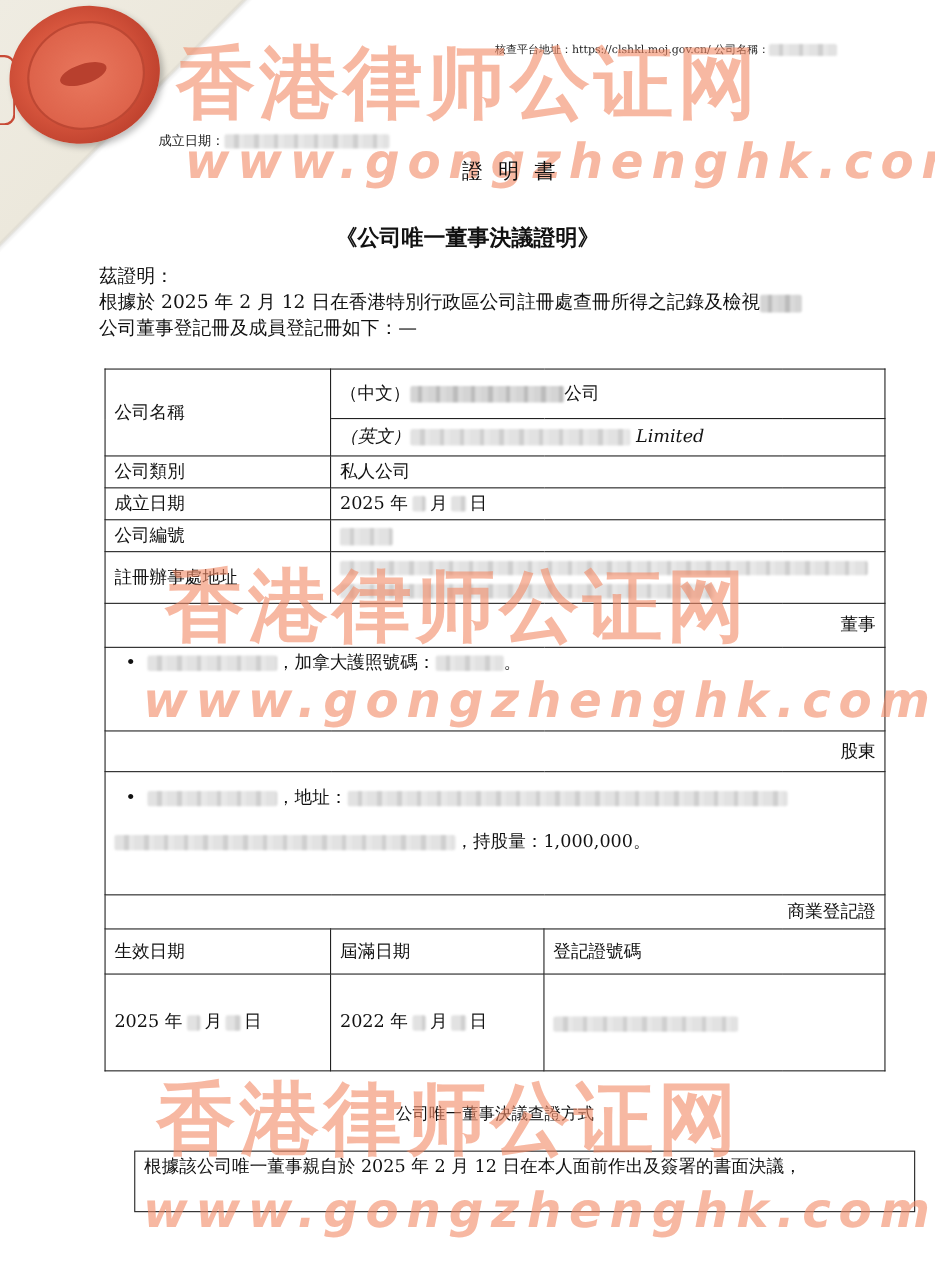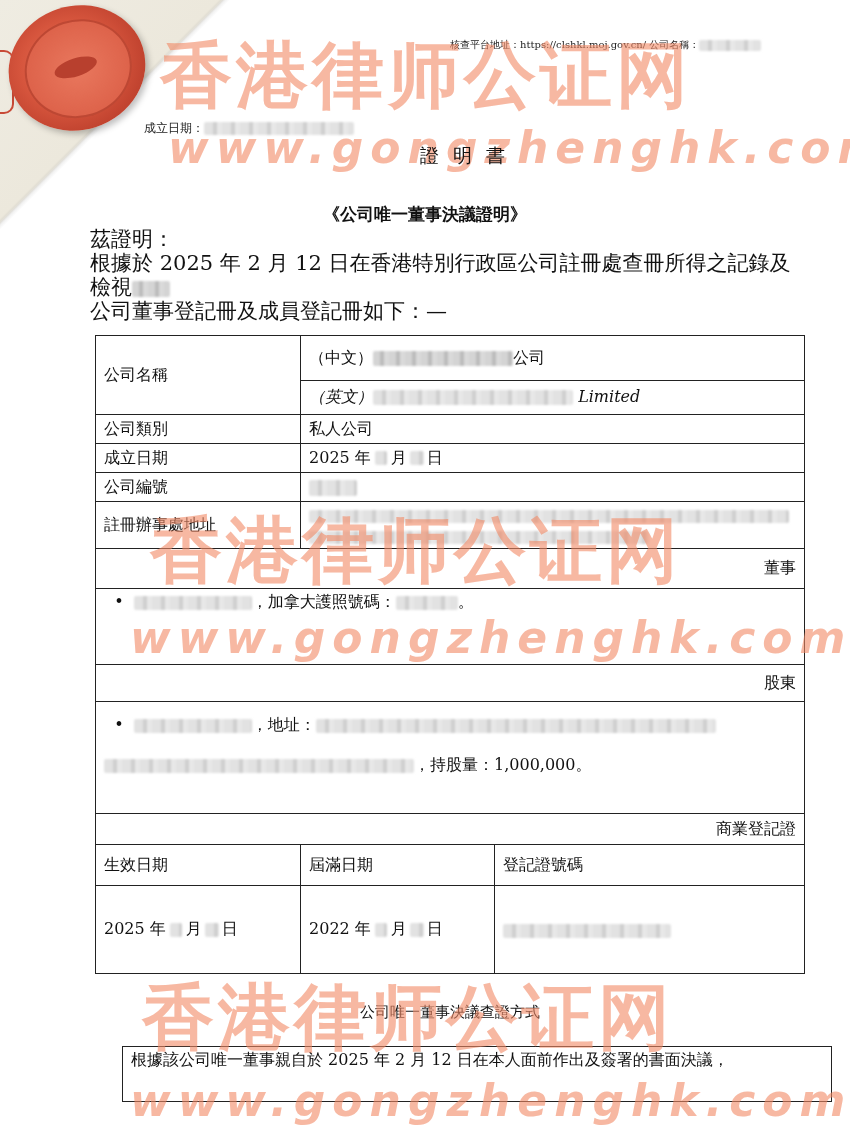--- a/index.html
+++ b/index.html
@@ -64,25 +64,25 @@
 
   .wm {
     position: absolute; color: #f28a66; opacity: 0.6; white-space: nowrap;
     font-family: "DejaVu Sans", sans-serif; font-weight: bold; pointer-events: none;
   }
   .wm-cn { font-size: 72px; letter-spacing: 4px; }
   .wm-url { font-size: 44px; font-style: italic; letter-spacing: 7px; font-weight: bold; }
 
   .subtitle {
     position: absolute; left: 0; width: 850px; top: 203px; text-align: center;
-    font-size: 17px; font-weight: bold;
+    font-size: 20px; font-weight: bold;
   }
   .para {
     position: absolute; left: 90px; width: 720px;
-    font-size: 21px; line-height: 24px;
+    font-size: 17px; line-height: 24px; margin-top: 12px;
   }
 
   table.main {
     position: absolute; left: 95px; top: 335px; width: 710px;
     border-collapse: collapse; font-size: 16px;
   }
   table.main td { border: 1.5px solid #222; padding: 0 8px; vertical-align: middle; }
   .sec-head { text-align: right; }
 
   .method-title {

